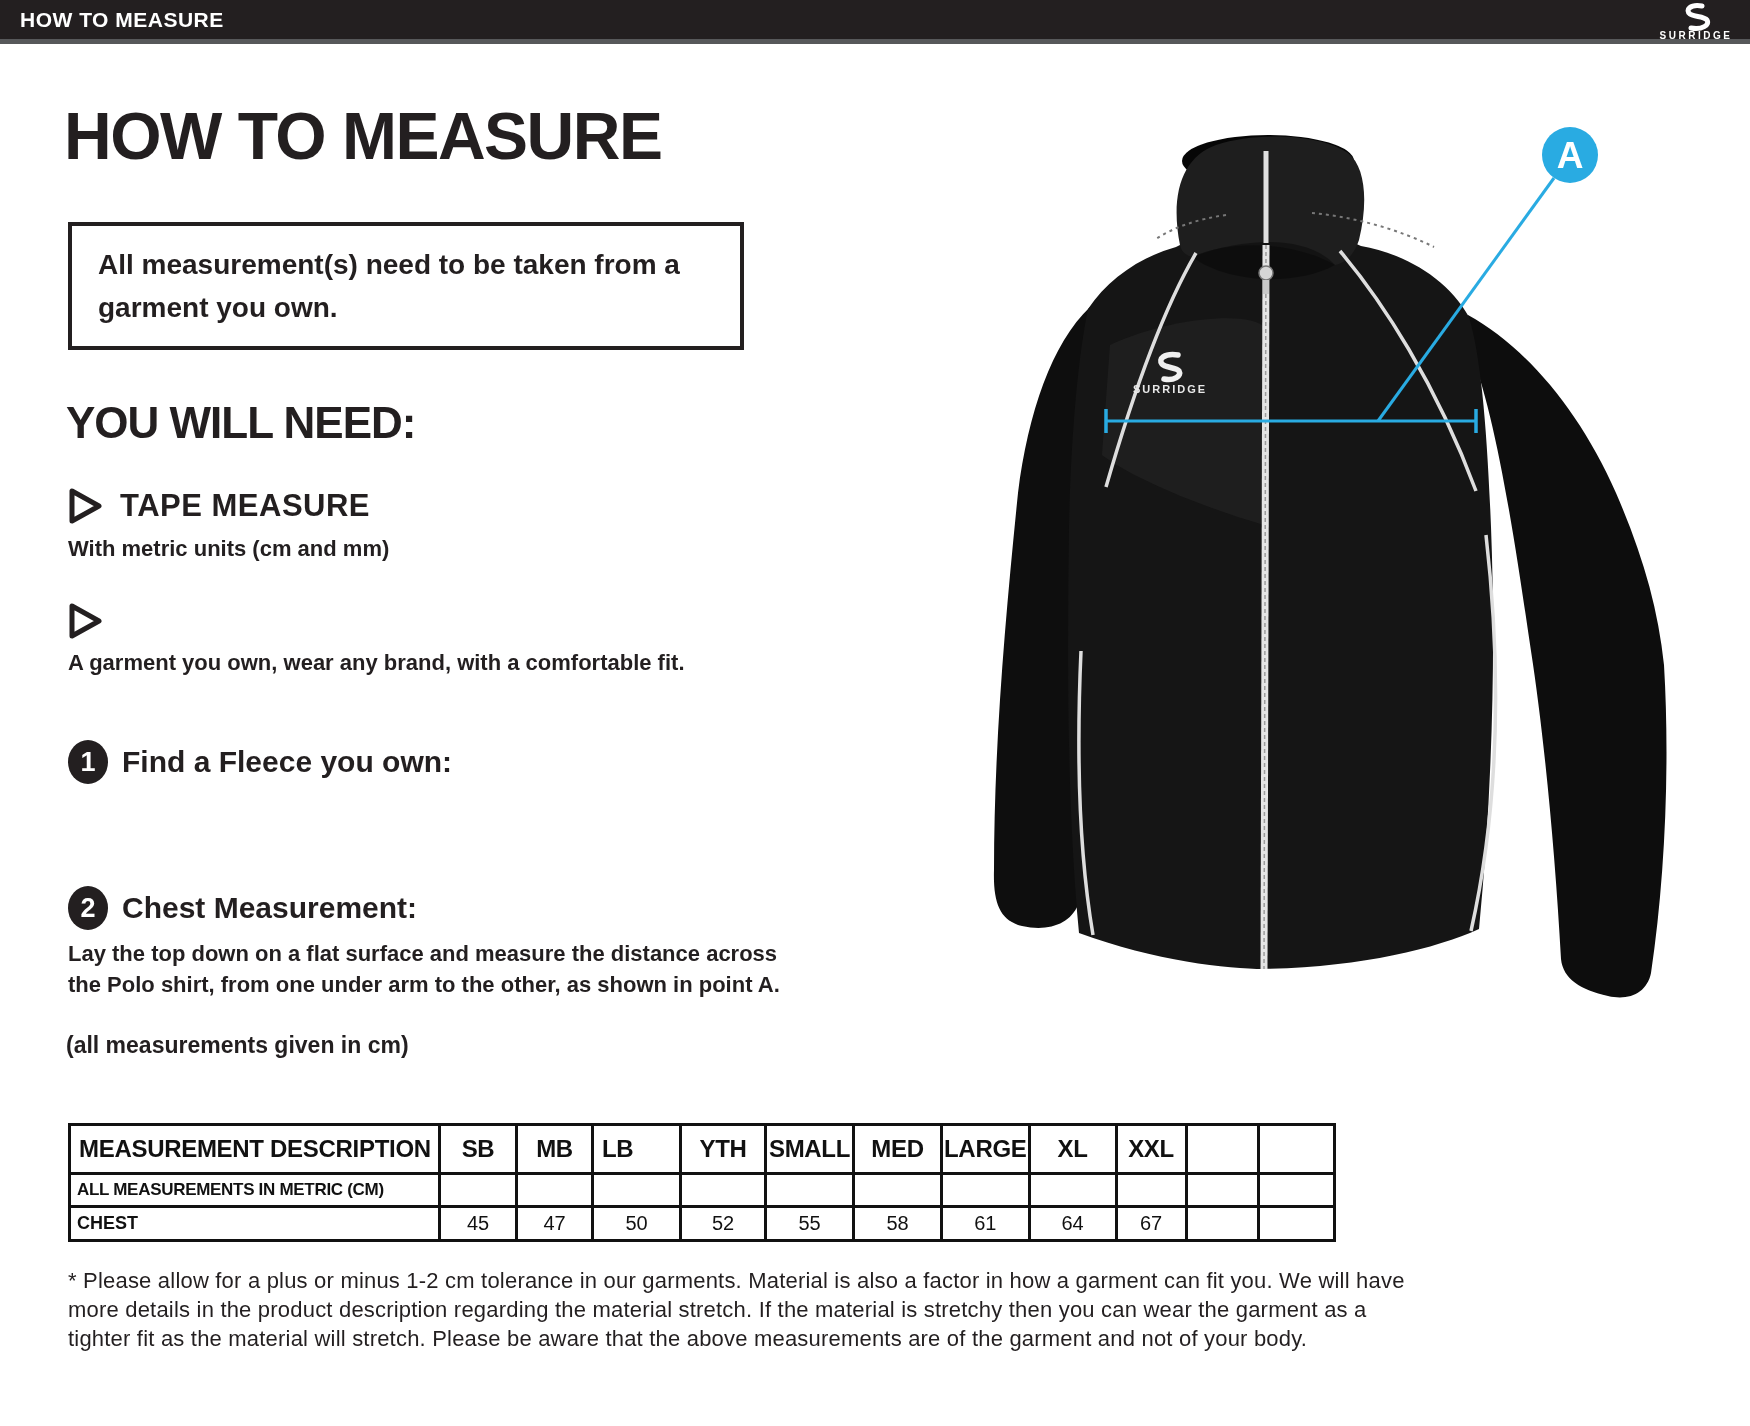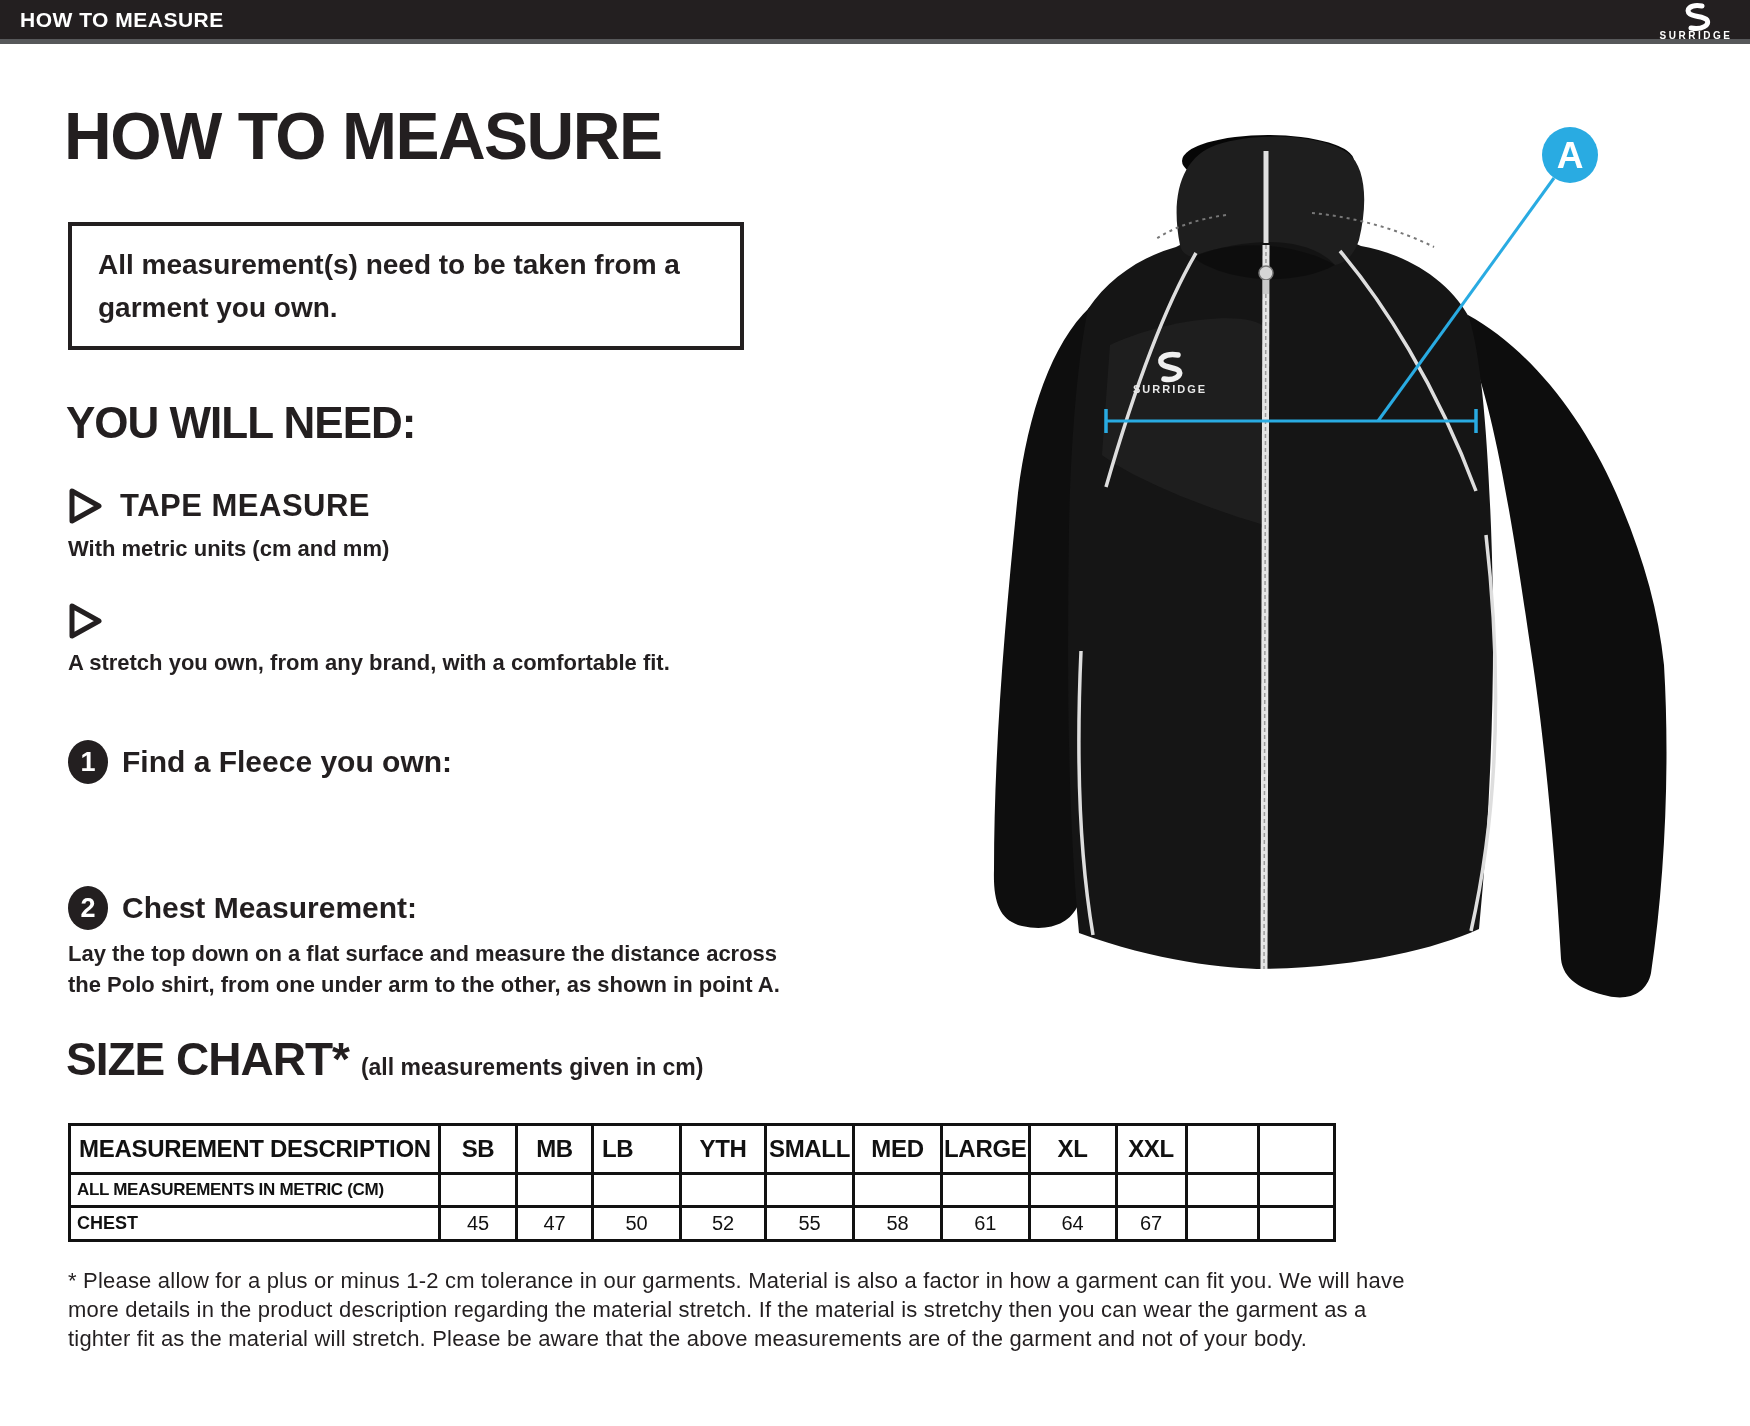--- a/index.html
+++ b/index.html
@@ -85,38 +85,37 @@
     </svg>
     <div class="need-title">TAPE MEASURE</div>
   </div>
   <div class="need-desc" style="top:536px;">With metric units (cm and mm)</div>
 
   <div class="need-item" style="top:602px;">
     <svg class="tri" width="36" height="38" viewBox="0 0 36 38">
       <polygon points="4,4 4,34 31,19" fill="#ffffff" stroke="#231f20" stroke-width="5" stroke-linejoin="round"></polygon>
     </svg>
   </div>
-  <div class="need-desc" style="top:650px;">A stretch you own, from any brand, with a comfortable fit.</div>
+  <div class="need-desc" style="top:650px;">A garment you own, wear any brand, with a comfortable fit.</div>
 
   <div class="step-head" style="top:740px;">
     <div class="step-badge">1</div>
     <div class="step-title">Find a Fleece you own:</div>
   </div>
 
   <div class="step-head" style="top:886px;">
     <div class="step-badge">2</div>
     <div class="step-title">Chest Measurement:</div>
   </div>
   <div class="step-para" style="top:938px;">
     <div>Lay the top down on a flat surface and measure the distance across</div>
     <div>the Polo shirt, from one under arm to the other, as shown in point A.</div>
   </div>
 
   <div class="sc-heading">
-    <span class="sc-big">SIZE CHART*</span>
     <span class="sc-small">(all measurements given in cm)</span>
   </div>
 
   <table class="size">
     <colgroup>
       <col style="width:370px">
         <col style="width:77px">
         <col style="width:76px">
         <col style="width:88px">
       <col style="width:85px">

